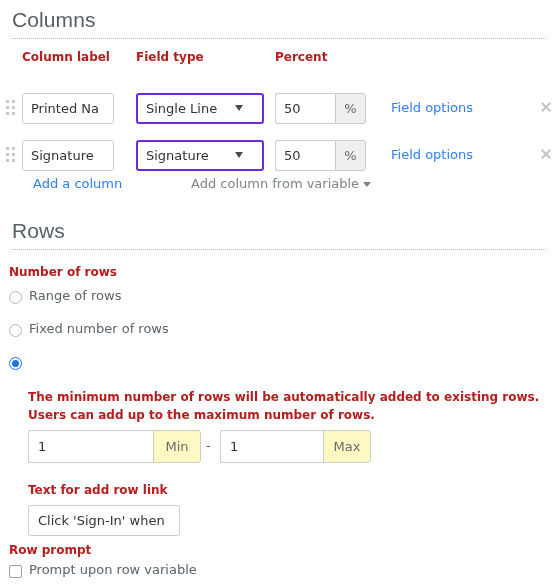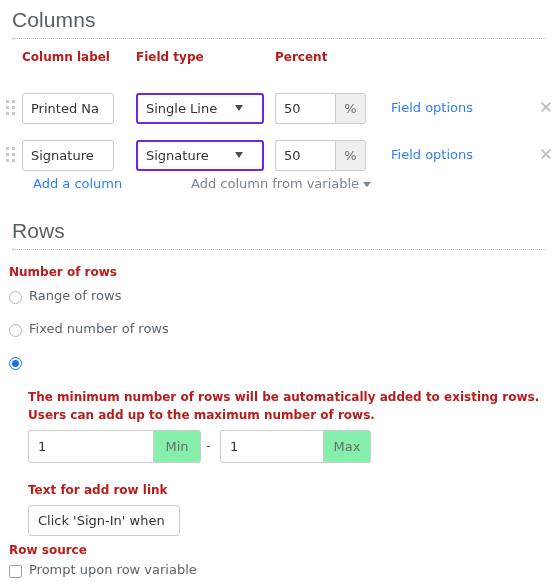--- a/index.html
+++ b/index.html
@@ -206,21 +206,21 @@
     background: #fff;
     font-family: "DejaVu Sans", sans-serif;
     font-size: 13px; color: #333;
     padding: 0 9px; outline: none;
   }
   .mm-addon {
     position: absolute; top: 0; height: 33px;
     width: 48px;
     border: 1px solid #ccc;
     border-radius: 0 3px 3px 0;
-    background: #86efac;
+    background: #fef9c3;
     font-family: "DejaVu Sans", sans-serif;
     font-size: 13px; color: #6b6b6b;
     display: flex; align-items: center; justify-content: center;
   }
   .mm-dash {
     position: absolute; left: 178px; top: 8px;
     font-family: "DejaVu Sans", sans-serif;
     font-size: 13px; color: #555;
   }
 
@@ -338,20 +338,20 @@
     <div class="mm-group" style="left:192px;width:151px;">
       <input class="mm-input" style="width: 103px;" type="text" value="1">
       <div class="mm-addon" style="left:103px;">Max</div>
     </div>
   </div>
 
   <div class="bold-label" style="position:absolute;left:28px;top:483px;">Text for add row link</div>
 
   <input class="addrow-input" type="text" value="Click 'Sign-In' when" style="">
 
-  <div class="bold-label" style="position:absolute;left:9px;top:543px;">Row source</div>
+  <div class="bold-label" style="position:absolute;left:9px;top:543px;">Row prompt</div>
 
   <div class="radio-line" style="top:562px;">
     <span class="checkbox"></span>
     <span class="plain-label radio-text">Prompt upon row variable</span>
   </div>
 
 </div>
 
 </body></html>

